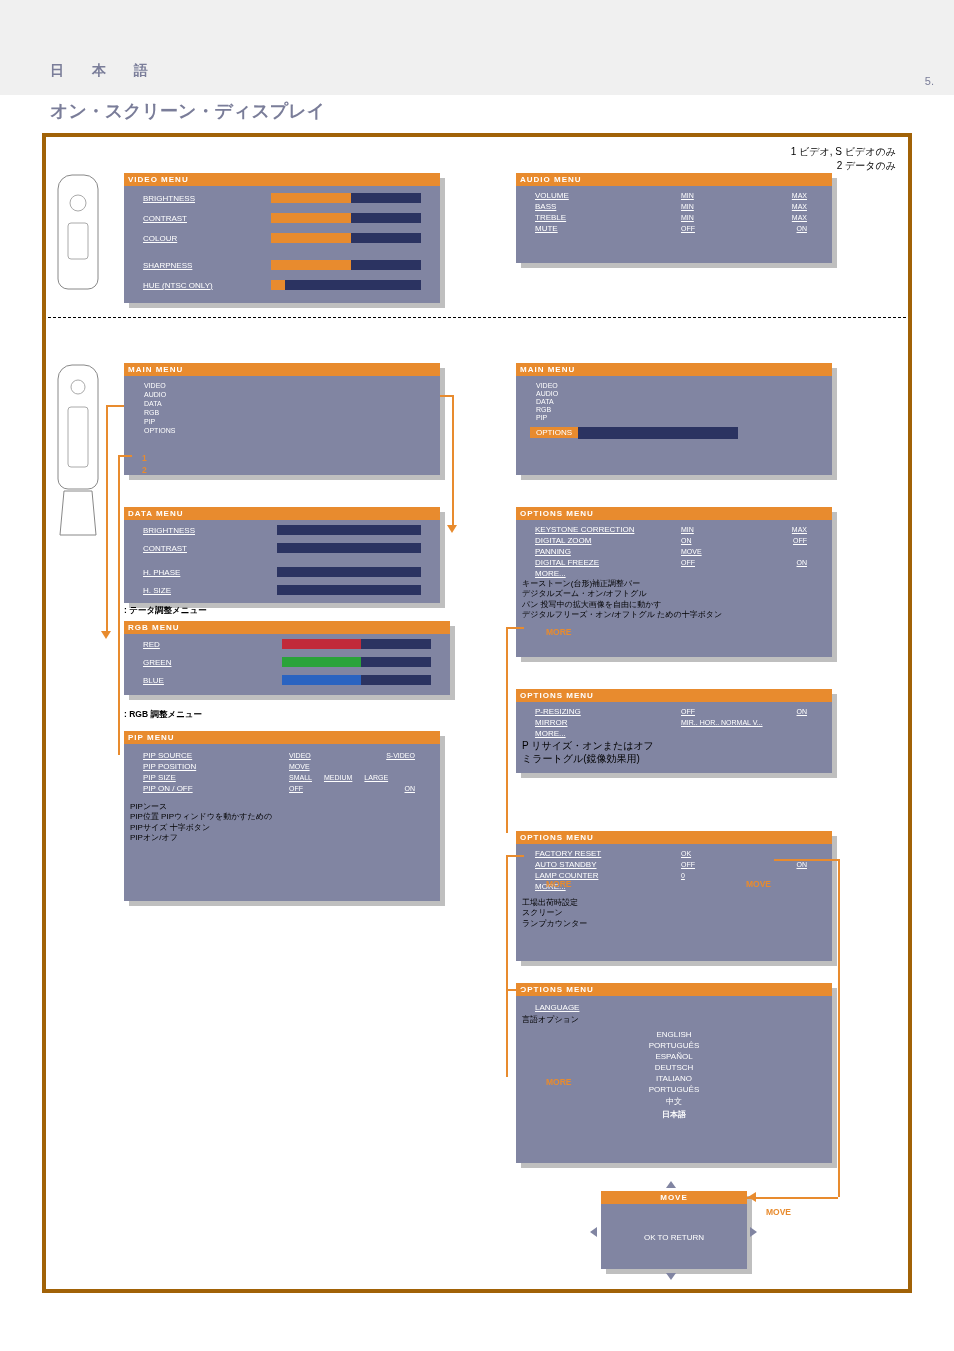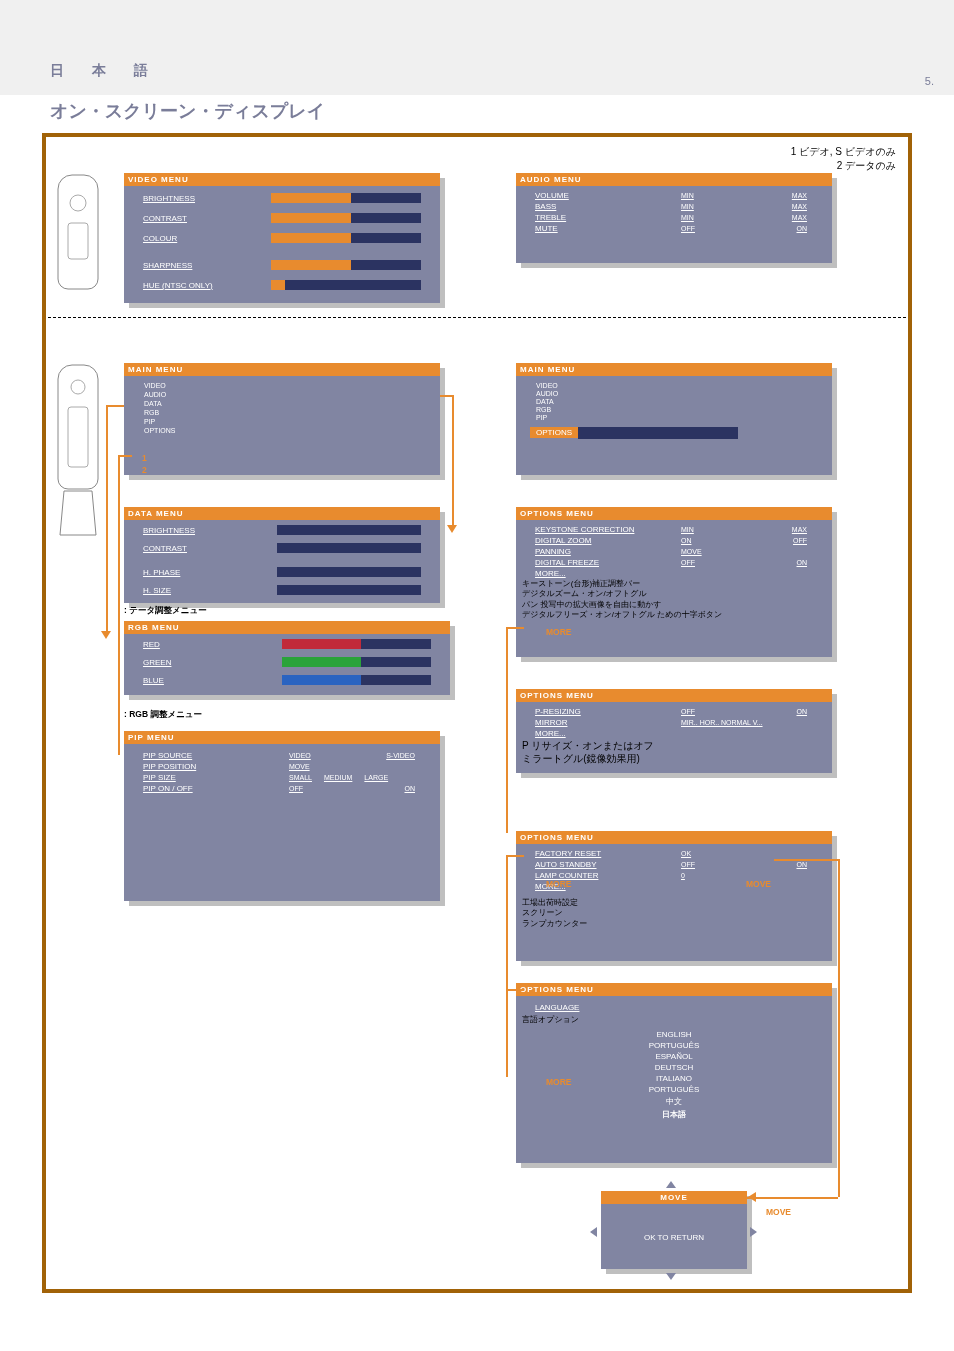--- a/index.html
+++ b/index.html
@@ -290,20 +290,24 @@
         <span class="mini">SMALL</span>
         <span class="mini">MEDIUM</span>
         <span class="mini">LARGE</span>
       </div>
     <div class="row">
         <span class="lbl">PIP ON / OFF</span>
         <span class="mini">OFF</span>
         <span class="mini" style="margin-left:auto">ON</span>
       </div>
     <div style="height:8px"></div>
+    <div class="note" style="position:relative; left:6px; color:#000; white-space:pre-line; font-size:8px;">PIPンース
+PIP位置                    PIPウィンドウを動かすための
+PIPサイズ                  十字ボタン
+PIPオン/オフ</div>
   </div>
 
   <div class="panel" style="left:470px; top:226px; width:316px; height:112px;">
     <div class="hdr">MAIN MENU</div>
     <div style="padding:6px 14px; display:grid; grid-template-columns:1fr; gap:1px">
       <span class="mini">VIDEO</span>
       <span class="mini">AUDIO</span>
       <span class="mini">DATA</span>
       <span class="mini">RGB</span>
       <span class="mini">PIP</span>

